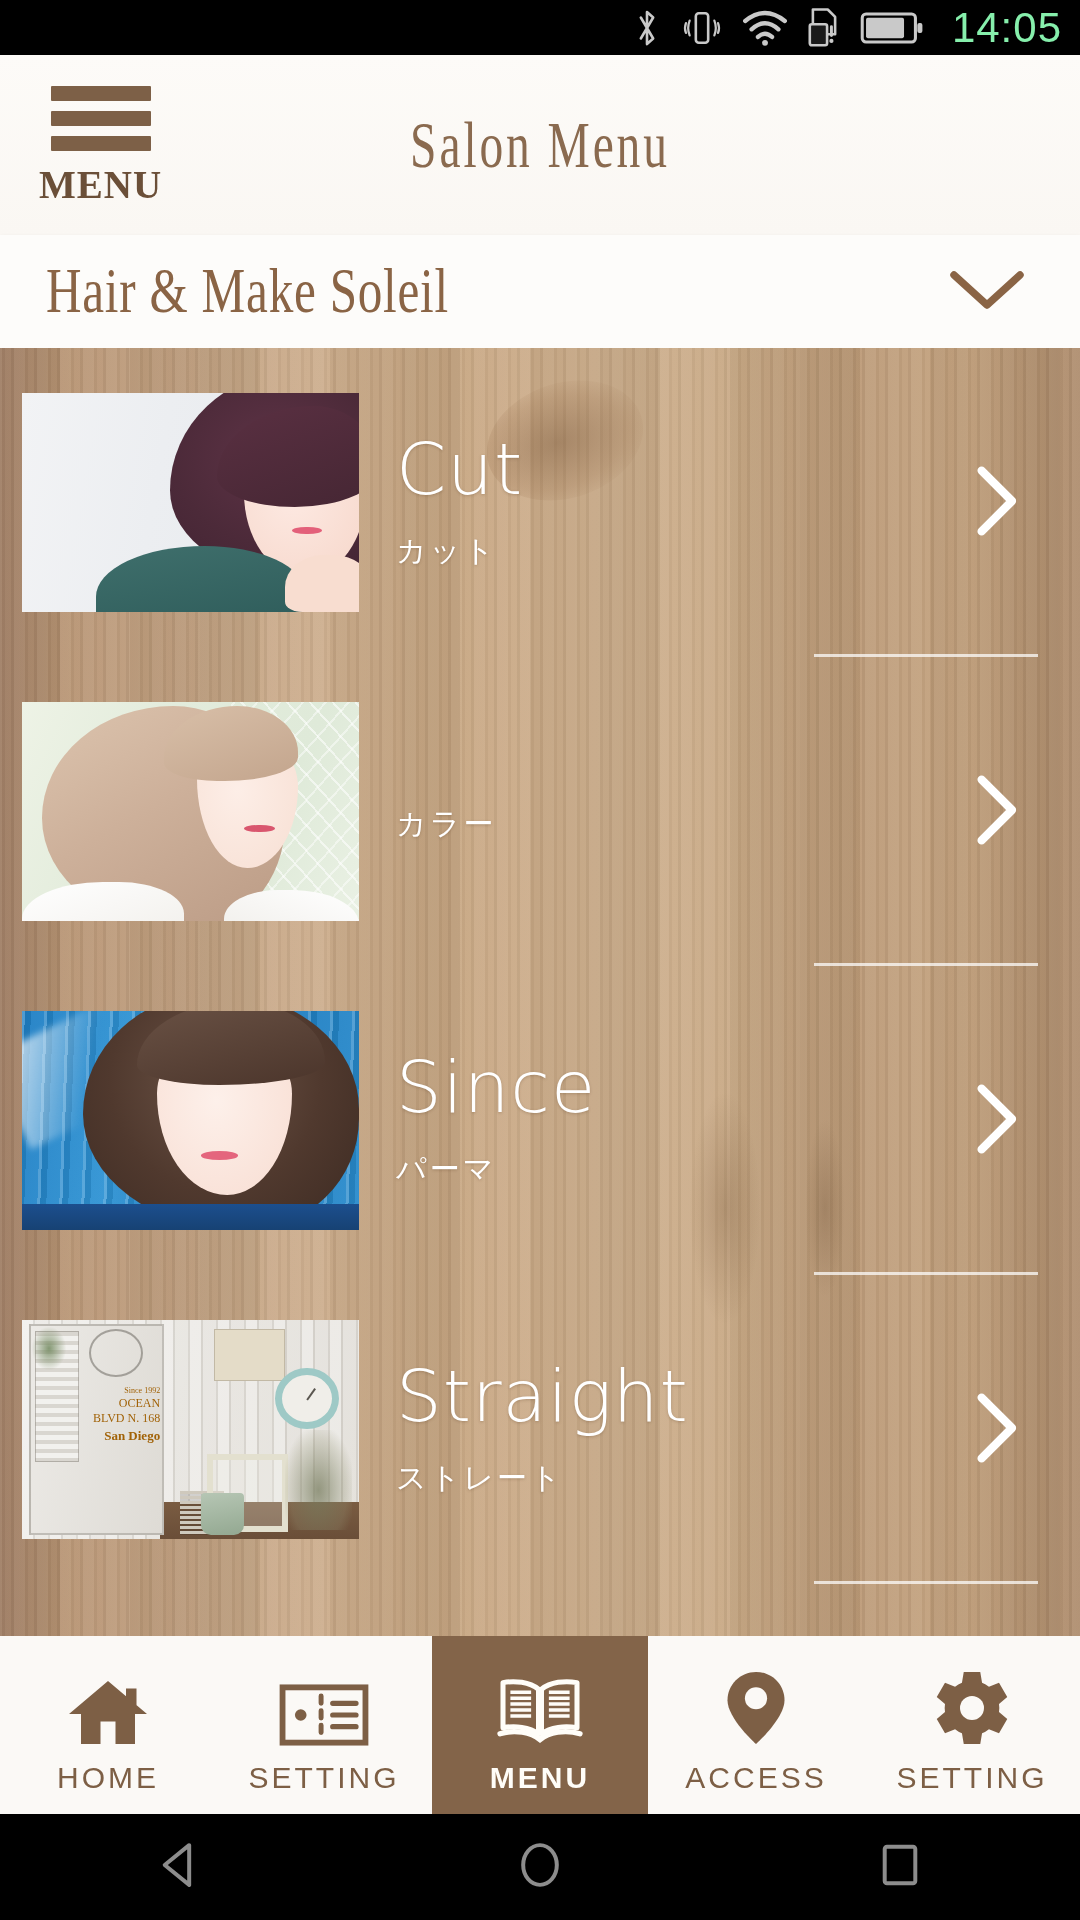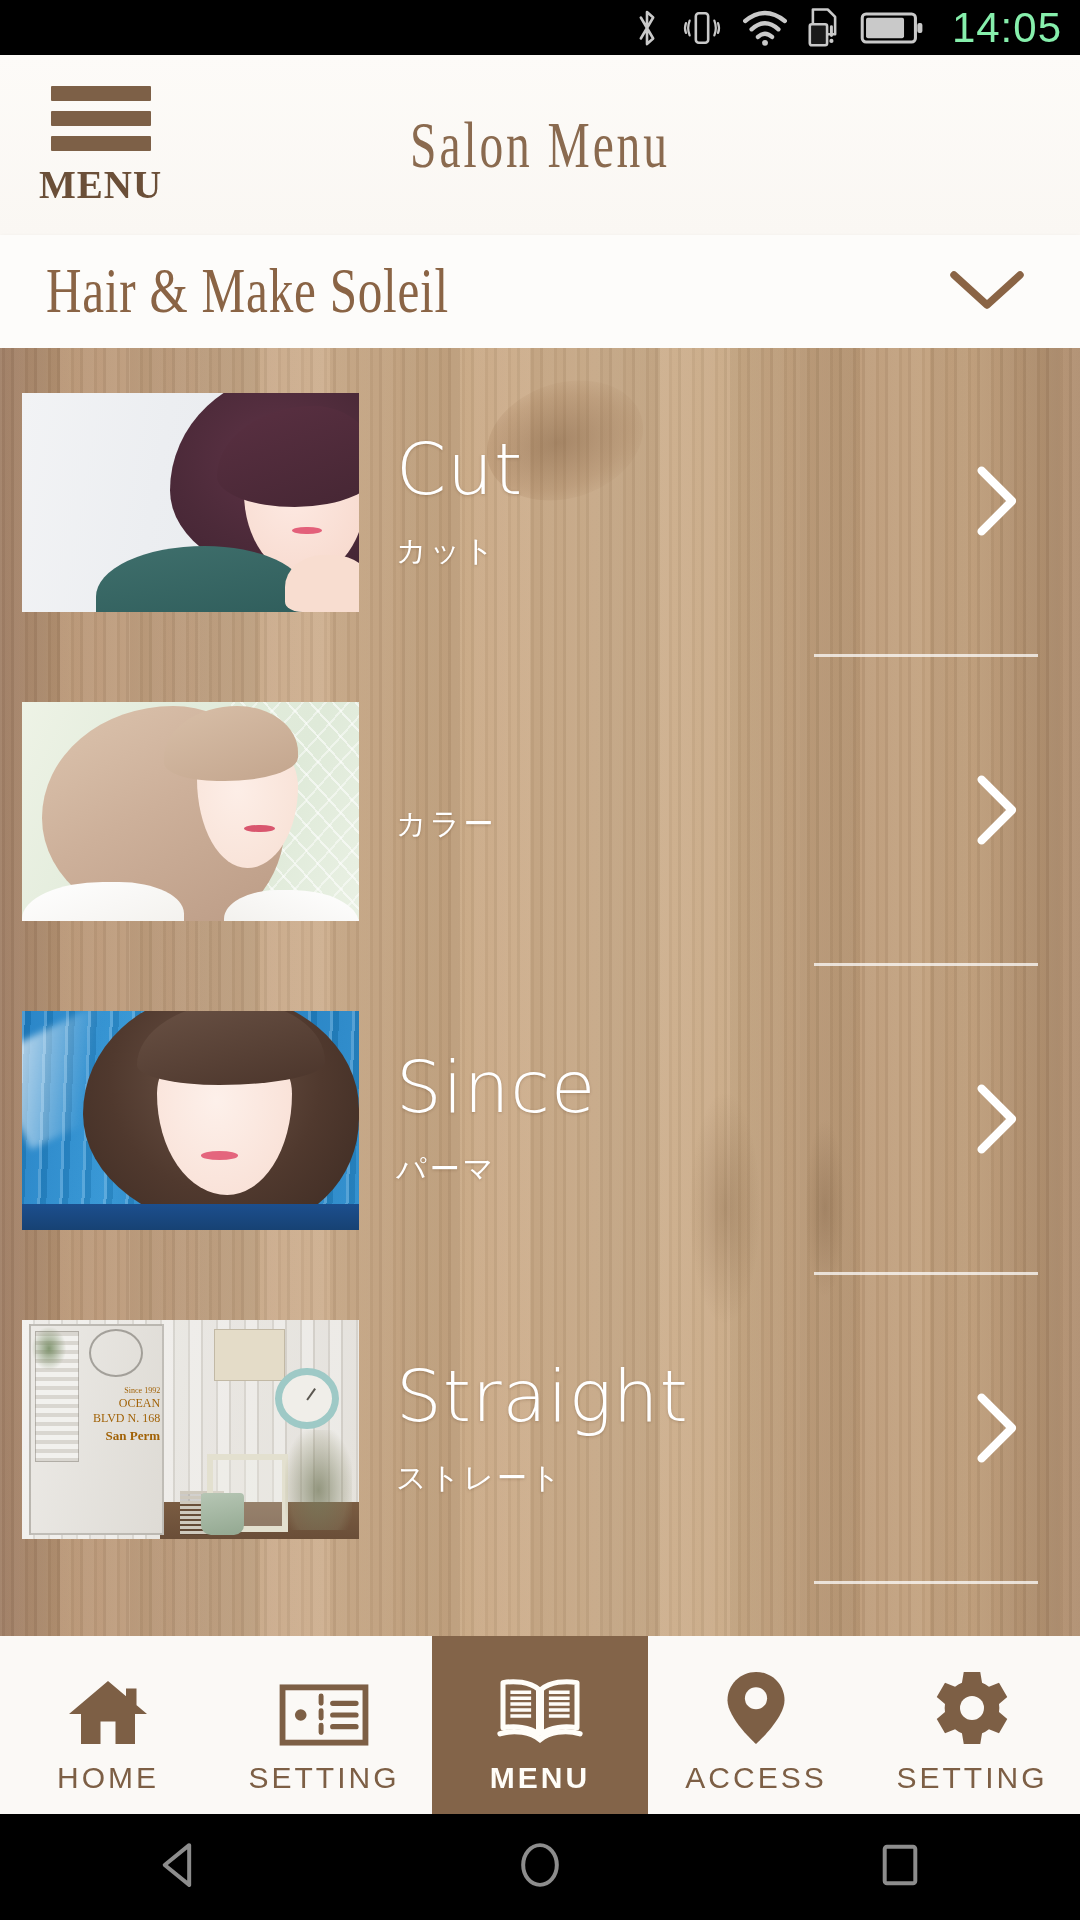--- a/index.html
+++ b/index.html
@@ -459,21 +459,21 @@
       <div class="thumb">
         <div class="ph sl-bg"></div>
           <div class="sl-planks"></div>
         <div class="sl-floor"></div>
         <div class="sl-door"></div>
           <div class="sl-louver"></div>
           <div class="sl-stamp"></div>
         <div class="sl-txt">
           <div class="t1">Since 1992</div>
           <div class="t2">OCEAN BLVD N. 168</div>
-          <div class="t3">San Perm</div>
+          <div class="t3">San Diego</div>
         </div>
         <div class="sl-paper"></div>
           <div class="sl-clock"></div>
         <div class="sl-stool"></div>
           <div class="sl-frame"></div>
           <div class="sl-bucket"></div>
         <div class="sl-plantA"></div>
           <div class="sl-plantB"></div>
       </div>
       <div class="row-body">

